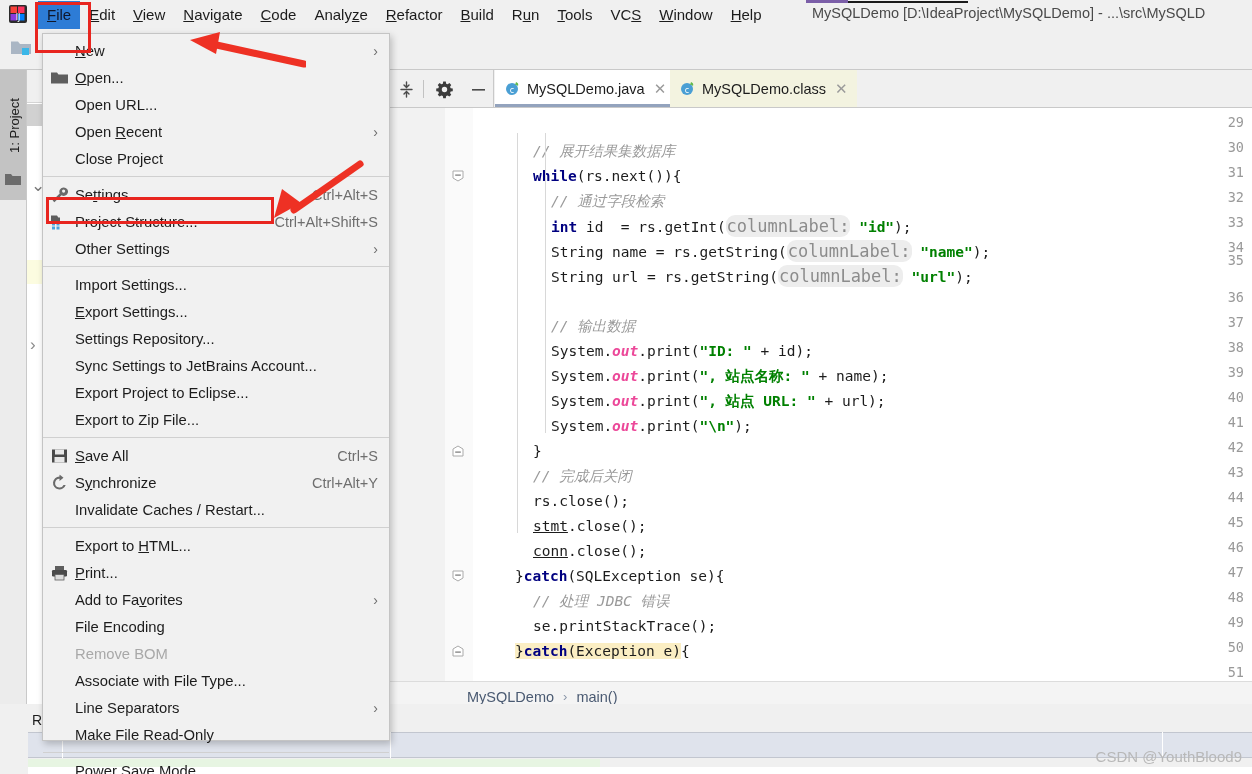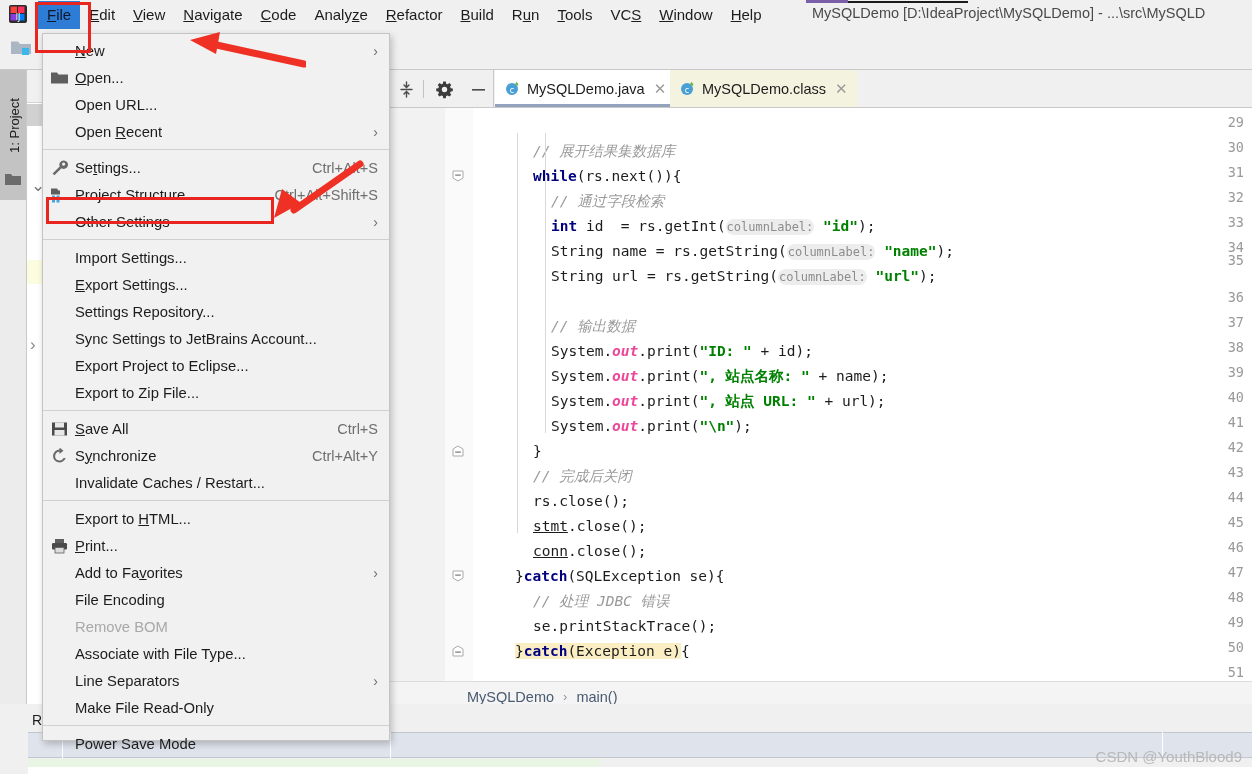--- a/index.html
+++ b/index.html
@@ -163,21 +163,21 @@
 
   
   .c-comment { color: #9a9a9a; font-style: italic; }
   .c-kw { color: #000080; font-weight: bold; }
   .c-str { color: #008000; font-weight: bold; }
   .c-plain { color: #1c1c1c; }
   .c-static { color: #ec4899; font-style: italic; font-weight: bold; text-align: right; }
   .c-field { color: #1c1c1c; text-decoration: underline; }
   .c-hint {
     color: #8c8c8c; background: #ededed; border-radius: 9px; padding: 1px 1px;
-    font-size: 12px;
+    font-size: 17px;
   }
   .hl-yellow { background: #fbeec3; }
 
   
   .breadcrumb {
     position: absolute; left: 0; top: 611px; width: 967px; height: 30px;
     background: #f4f4f4; border-top: 1px solid #dcdcdc;
     display: flex; align-items: center; padding-left: 78px; gap: 9px;
   }
   .bc-item { font-size: 14.5px; color: #4a5a72; }
@@ -454,20 +454,23 @@
           </svg></span>
         <span class="mrow-label"><u>O</u>pen...</span>
       </div>
       <div class="mrow">
         <span class="mrow-label">Open URL...</span>
       </div>
       <div class="mrow">
         <span class="mrow-label">Open <u>R</u>ecent</span>
         <span class="mrow-arrow">›</span>
       </div>
+      <div class="mrow">
+        <span class="mrow-label">Close Project</span>
+      </div>
       <div class="msep"></div>
       <div class="mrow">
         <span class="mrow-icon"><svg viewBox="0 0 17 17">
             <path d="M12.5 1a4.2 4.2 0 00-3.8 5.9L1.6 14l1.8 1.8 7.1-7.1A4.2 4.2 0 1012.5 1z" fill="#6a6a6a"></path>
             <circle cx="12.6" cy="4.6" r="1.6" fill="#f1f1f1"></circle>
           </svg></span>
         <span class="mrow-label">Se<u>t</u>tings...</span>
         <span class="mrow-shortcut">Ctrl+Alt+S</span>
       </div>
       <div class="mrow">

